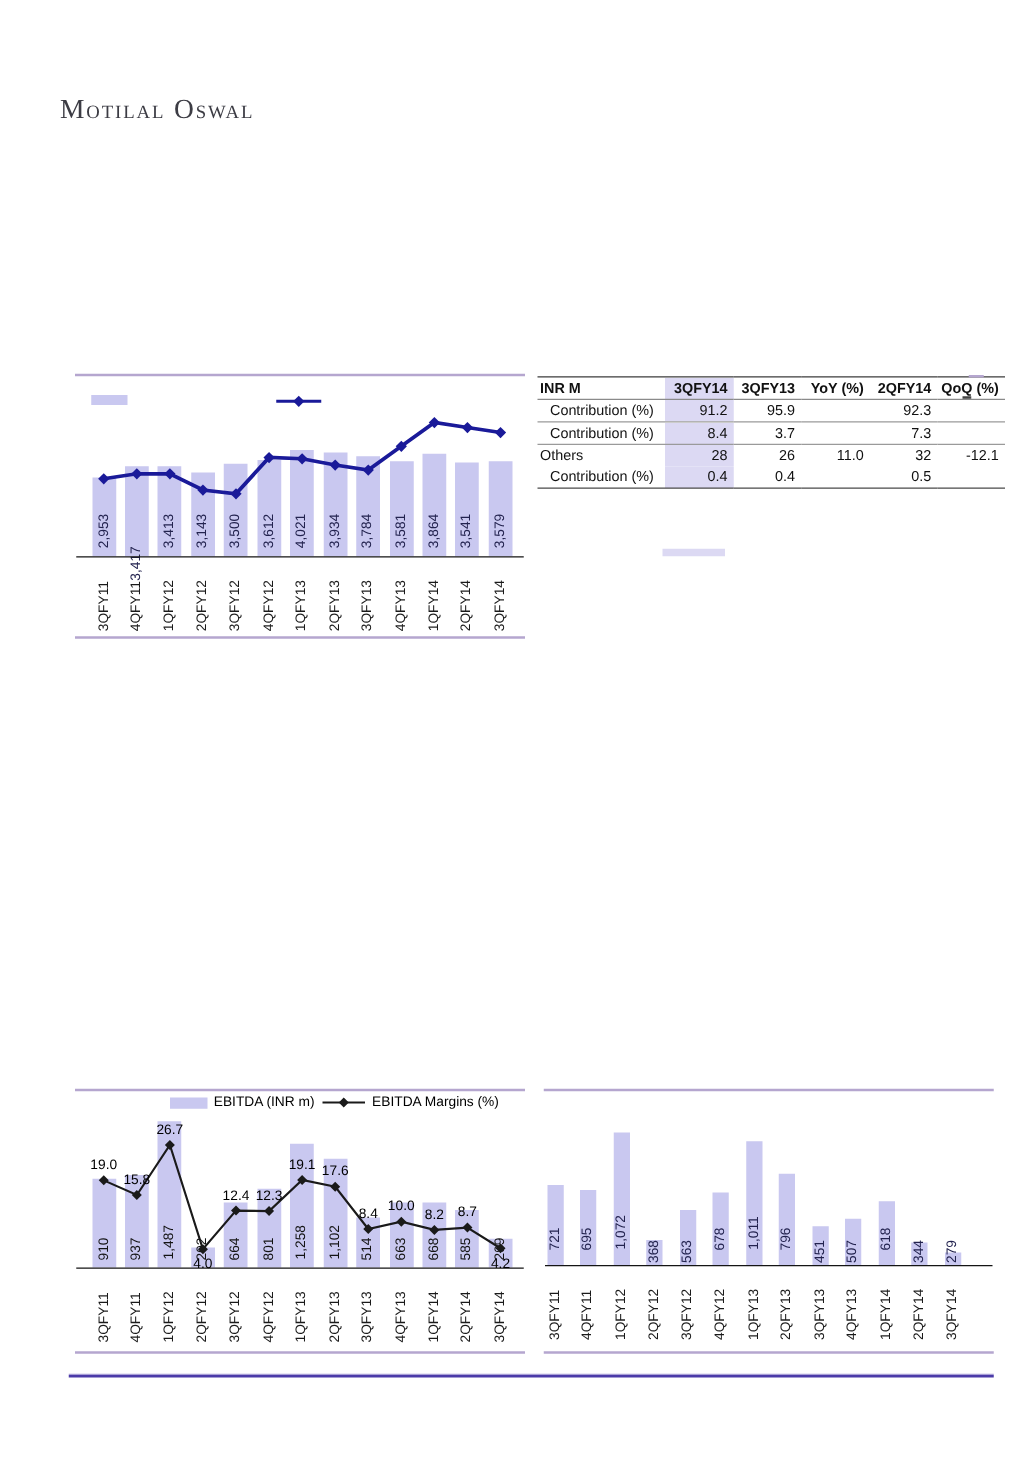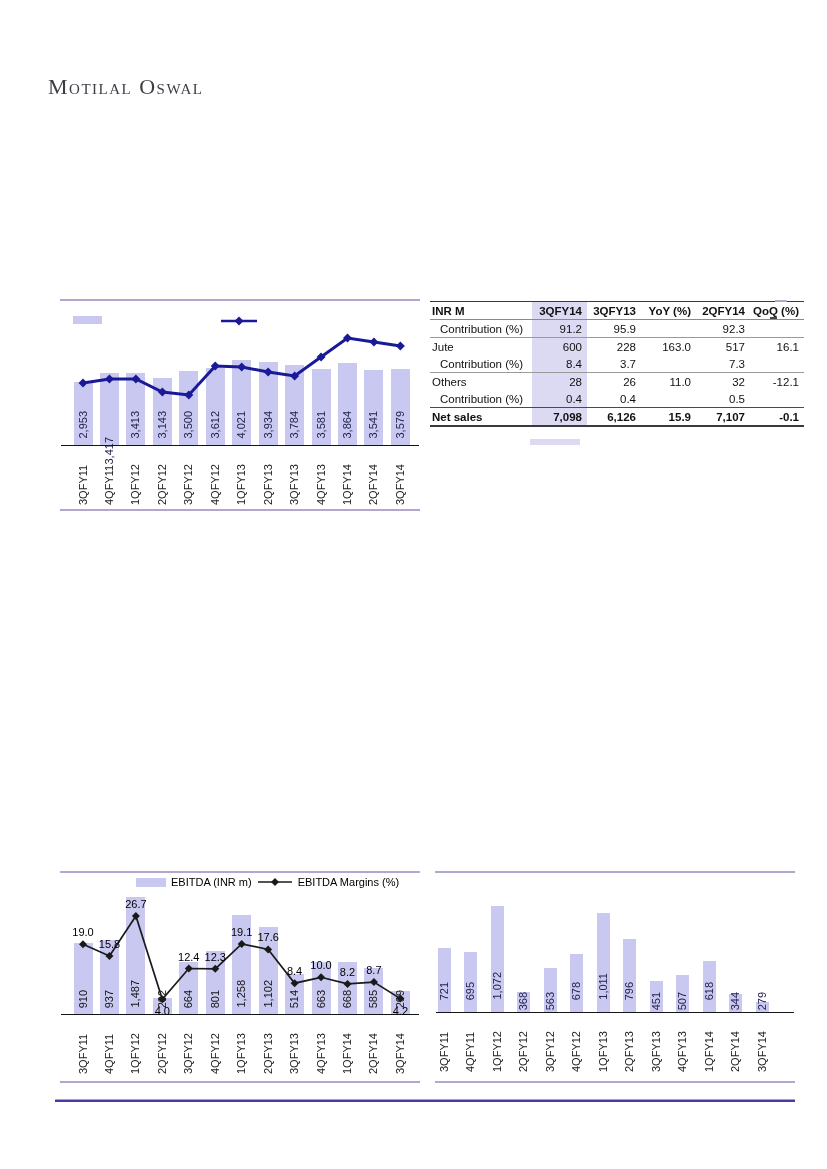--- a/index.html
+++ b/index.html
@@ -127,28 +127,20 @@
         </thead>
       <tbody>
           <tr class="gray">
             <td class="ind">Contribution (%)</td>
             <td class="hl">91.2</td>
             <td>95.9</td>
             <td></td>
             <td>92.3</td>
             <td></td>
           </tr>
-          <tr>
-            <td>Jute</td>
-            <td class="hl">600</td>
-            <td>228</td>
-            <td>163.0</td>
-            <td>517</td>
-            <td>16.1</td>
-          </tr>
           <tr class="gray">
             <td class="ind">Contribution (%)</td>
             <td class="hl">8.4</td>
             <td>3.7</td>
             <td></td>
             <td>7.3</td>
             <td></td>
           </tr>
           <tr>
             <td>Others</td>
@@ -158,28 +150,20 @@
             <td>32</td>
             <td>-12.1</td>
           </tr>
           <tr class="dark">
             <td class="ind">Contribution (%)</td>
             <td class="hl">0.4</td>
             <td>0.4</td>
             <td></td>
             <td>0.5</td>
             <td></td>
-          </tr>
-          <tr class="total">
-            <td>Net sales</td>
-            <td class="hl">7,098</td>
-            <td>6,126</td>
-            <td>15.9</td>
-            <td>7,107</td>
-            <td>-0.1</td>
           </tr>
         </tbody>
     </table>
     <div class="hl-overhang"></div>
   </div>
 
   <div class="chart" id="c2">
     <div class="legend2">
       <span class="lg2bar"></span>
       <span>EBITDA (INR m)</span>

